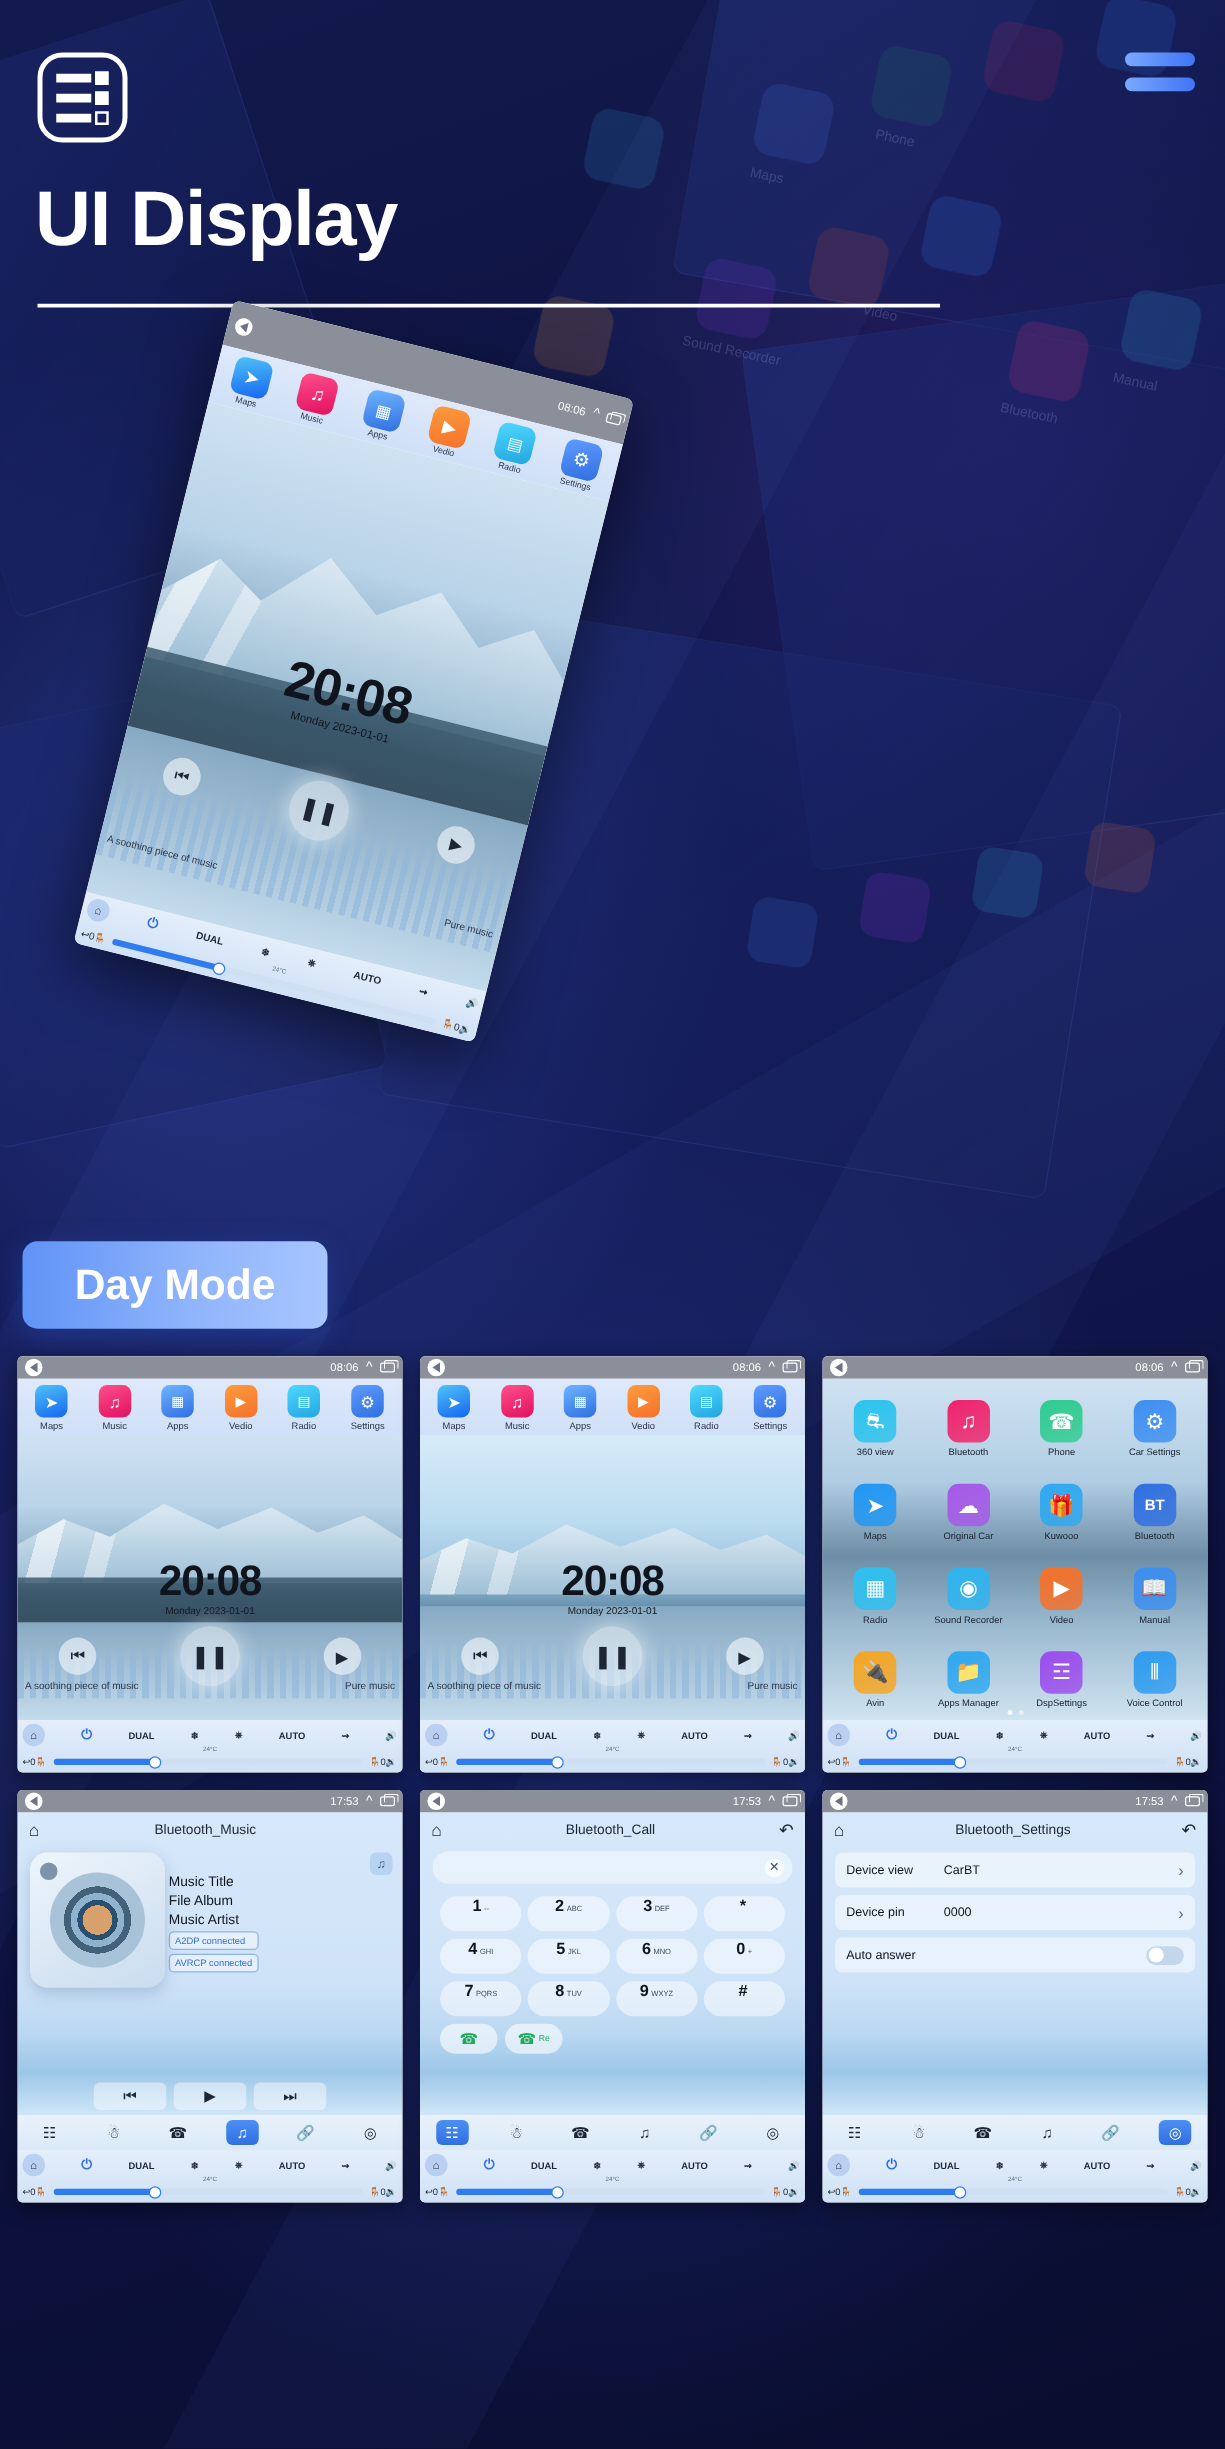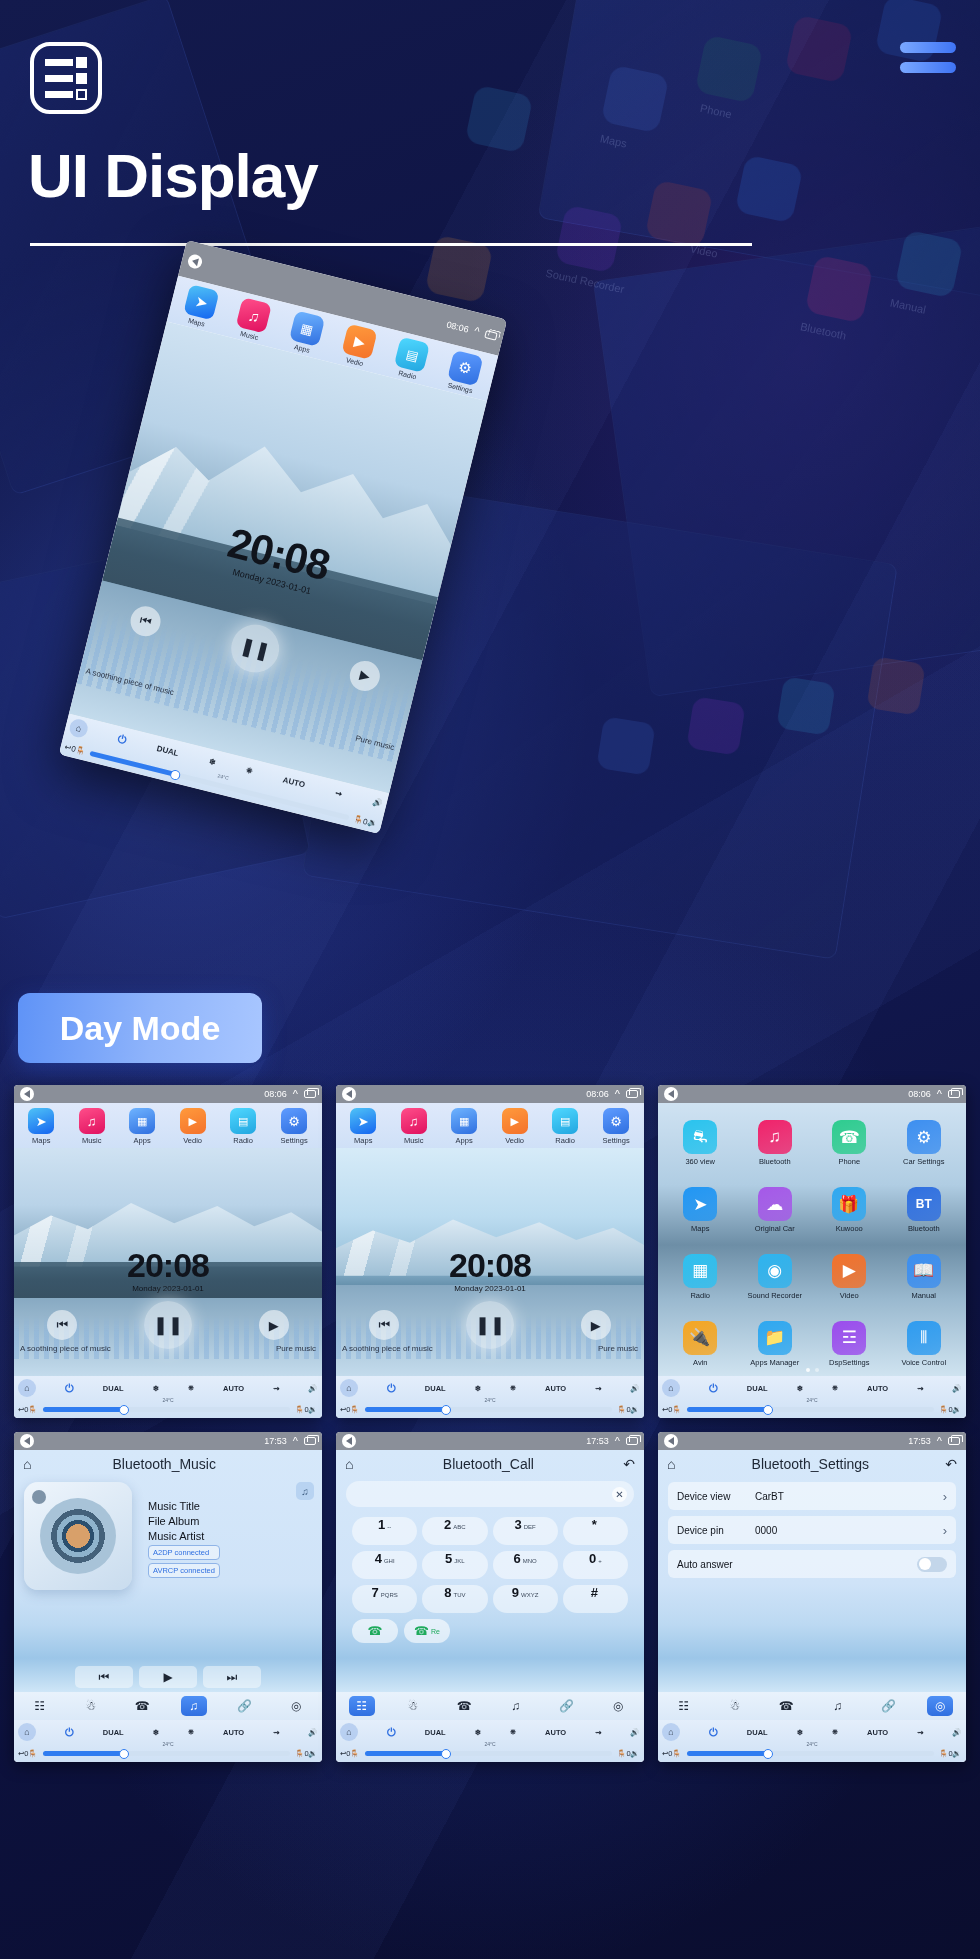--- a/index.html
+++ b/index.html
@@ -169,25 +169,25 @@
   .appcell .lb{ font-size:7.5px;color:#16202e;}
   .dots{ position:absolute; left:0;right:0;bottom:4px; display:flex;justify-content:center;gap:5px;}
   .dots i{ width:4px;height:4px;border-radius:50%;background:rgba(255,255,255,.85);}
   .dots i.on{ background:rgba(255,255,255,.45);}
 
   
   .btpage{ flex:1; position:relative; overflow:hidden;
     background:linear-gradient(180deg,#d6e8fa 0%,#cfe3f8 55%,#bcd9f2 72%,#9cc6e8 86%,#cfe6f7 100%); }
   .bthead{ display:flex; align-items:center; justify-content:space-between; padding:6px 9px 2px; }
   .bthead .hm{ font-size:14px; color:#1d2634;}
-  .bthead .ti{ font-size:14px; color:#1d2634; }
+  .bthead .ti{ font-size:11px; color:#1d2634; }
   .bthead .bk{ font-size:14px; color:#1d2634; }
   .bthead .sp{ width:16px; }
 
-  .album{ display:flex; gap:16px; padding:8px 10px 0; align-items:flex-start; }
+  .album{ display:flex; gap:3px; padding:8px 10px 0; align-items:flex-start; }
   .disc{ width:108px;height:108px;border-radius:14px;background:linear-gradient(150deg,#eef5fc,#c9dcee);
     box-shadow:0 4px 12px rgba(50,90,140,.25); position:relative; flex:0 0 auto;}
   .disc .plate{ position:absolute; left:16px; top:16px; width:76px;height:76px;border-radius:50%;
     background:radial-gradient(circle at 50% 50%, #d8a06a 0 22%, #2b4f6e 22% 30%, #8fb3cc 30% 40%, #44617a 40% 50%, #a8c3d8 50% 100%); }
   .disc .arm{ position:absolute; left:8px; top:8px; width:14px;height:14px;border-radius:50%;background:#7d93a8;}
   .meta{ display:flex; flex-direction:column; gap:3px; padding-top:18px; }
   .meta .m{ font-size:11px; color:#10141c; }
   .chip{ display:inline-block; font-size:7.5px; color:#2f6fe0; border:1px solid #8fb4e8;
     border-radius:4px; padding:2px 4px; background:rgba(255,255,255,.45); }
   .mplayer{ position:absolute; left:0;right:0; bottom:4px; display:flex; justify-content:center; gap:6px; }

